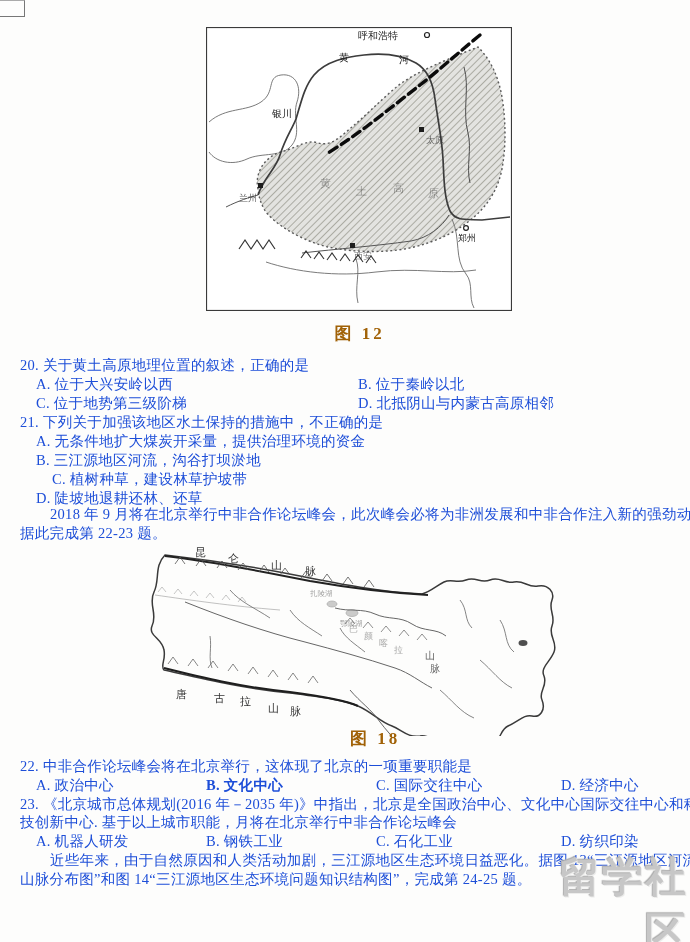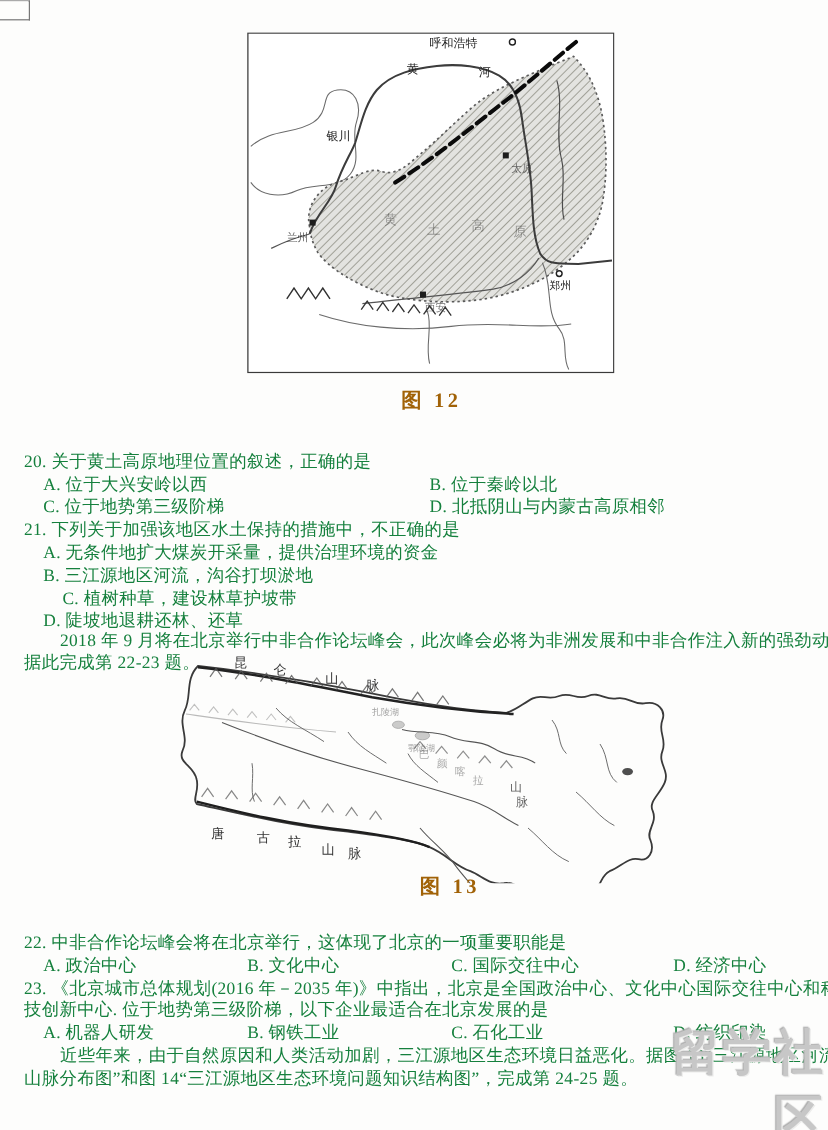--- a/index.html
+++ b/index.html
@@ -7,23 +7,22 @@
   body {
     font-family: "Liberation Serif", "DejaVu Serif", serif;
     background:#fbfbfa; color:#1e1e1e;
   }
   #page {
     position:relative; width:690px; height:942px;
     background:#fdfdfc; overflow:hidden;
   }
   .line {
     position:absolute; font-size:14.5px; line-height:19px;
-    white-space:nowrap; color:#15803d;
+    white-space:nowrap; color:#1d4ed8;
     letter-spacing:0.3px;
-    margin-top:20px;
   }
   .opt { position:absolute; white-space:nowrap; }
   .caption {
     position:absolute; font-size:17px; font-weight:bold;
     letter-spacing:3px; text-align:center; color:#a16207;
   }
   .scan-box {
     position:absolute; left:0; top:0; width:25px; height:17px;
     border-right:1.5px solid #777; border-bottom:1.5px solid #777;
     border-top:1px solid #aaa;
@@ -175,30 +174,30 @@
     <text x="36" y="158" font-size="11" fill="#333">唐</text>
     <text x="74" y="162" font-size="11" fill="#333">古</text>
     <text x="100" y="165" font-size="11" fill="#333">拉</text>
     <text x="128" y="172" font-size="11" fill="#333">山</text>
     <text x="150" y="175" font-size="11" fill="#333">脉</text>
 
     <text x="170" y="56" font-size="7.5" fill="#555" opacity="0.55">扎陵湖</text>
     <text x="200" y="86" font-size="7.5" fill="#555" opacity="0.55">鄂陵湖</text>
   </svg>
 
-  <div class="caption" style="left:160px; top:727px; width:430px;">图 13</div>
+  <div class="caption" style="left:160px; top:727px; width:430px;">图 18</div>
 
   <div class="line" style="left:20px; top:757px;">22. 中非合作论坛峰会将在北京举行，这体现了北京的一项重要职能是</div>
   <div class="line opt" style="left:36px;  top:776px;">A. 政治中心</div>
-  <div class="line opt" style="left:206px; top:776px;">B. 文化中心</div>
+  <div class="line opt" style="left:206px; top:776px;font-weight:bold;">B. 文化中心</div>
   <div class="line opt" style="left:376px; top:776px;">C. 国际交往中心</div>
   <div class="line opt" style="left:561px; top:776px;">D. 经济中心</div>
 
   <div class="line" style="left:20px; top:795px;">23. 《北京城市总体规划(2016 年－2035 年)》中指出，北京是全国政治中心、文化中心国际交往中心和科</div>
-  <div class="line" style="left:20px; top:813px;">技创新中心. 位于地势第三级阶梯，以下企业最适合在北京发展的是</div>
+  <div class="line" style="left:20px; top:813px;">技创新中心. 基于以上城市职能，月将在北京举行中非合作论坛峰会</div>
   <div class="line opt" style="left:36px;  top:832px;">A. 机器人研发</div>
   <div class="line opt" style="left:206px; top:832px;">B. 钢铁工业</div>
   <div class="line opt" style="left:376px; top:832px;">C. 石化工业</div>
   <div class="line opt" style="left:561px; top:832px;">D. 纺织印染</div>
 
   <div class="line" style="left:50px; top:851px;">近些年来，由于自然原因和人类活动加剧，三江源地区生态环境日益恶化。据图 13“三江源地区河流、</div>
   <div class="line" style="left:20px; top:870px;">山脉分布图”和图 14“三江源地区生态环境问题知识结构图”，完成第 24-25 题。</div>
 
   <div class="wm" style="left:518px; top:850px; width:170px;">
     <div class="wm-title">留学社区</div>

